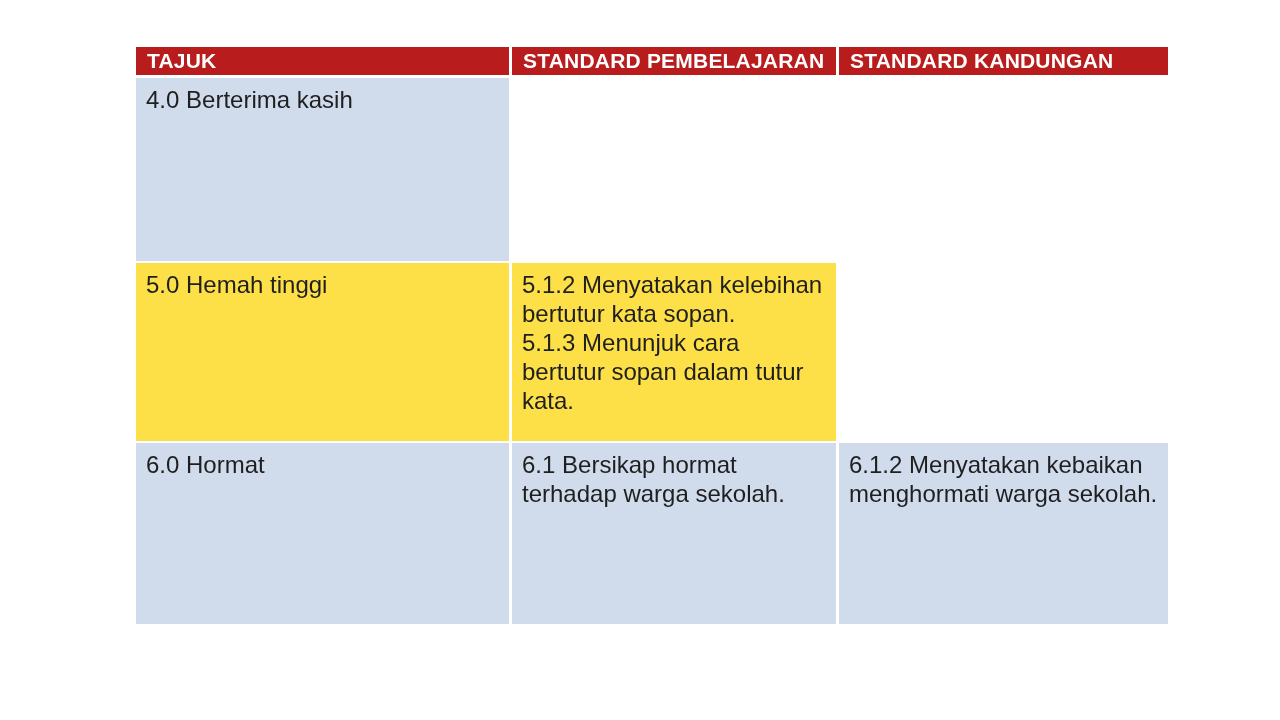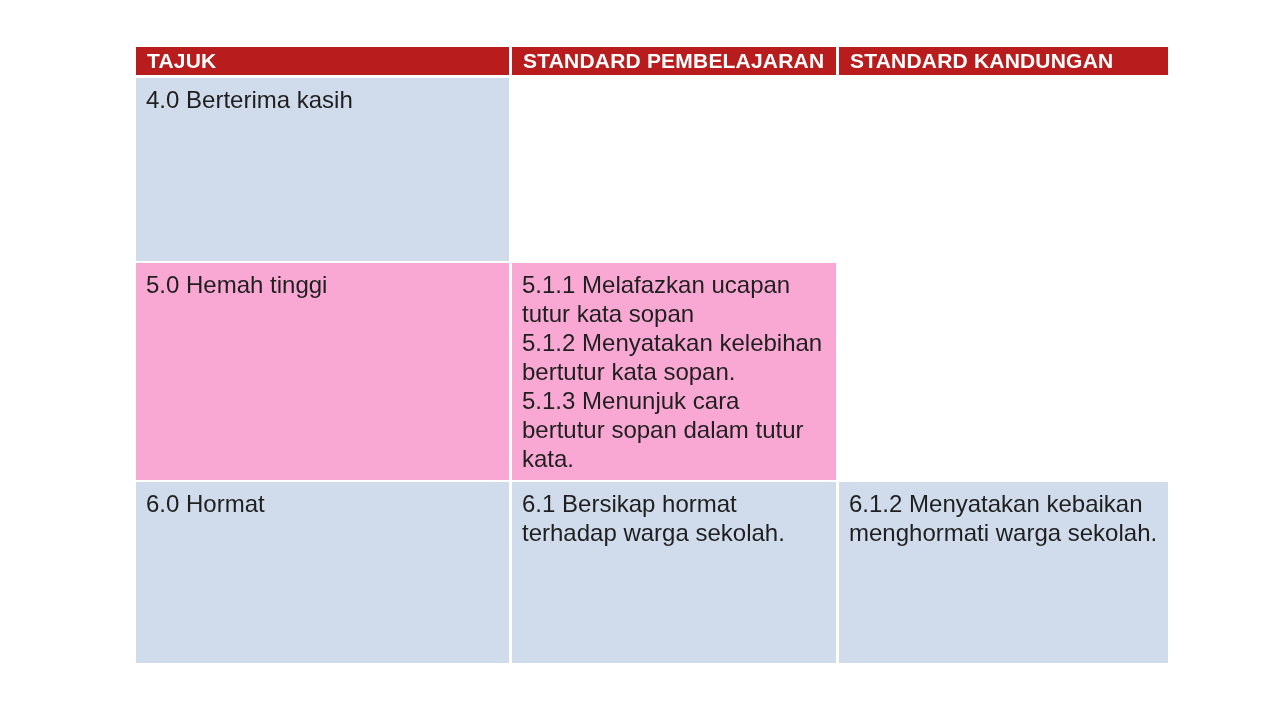--- a/index.html
+++ b/index.html
@@ -41,21 +41,21 @@
     padding-left: 11px;
     letter-spacing: 0.2px;
   }
   .td {
     color: #1F1F1F;
     font-size: 24px;
     line-height: 29px;
     padding: 7px 8px 7px 10px;
   }
   .band-dark .td { background: #D0DBEC; }
-  .band-light .td { background: #f9a8d4; }
+  .band-light .td { background: #fde047; }
   .body-1 .td { min-height: 183px; }
   .body-2 .td { min-height: 178px; }
   .body-3 .td { min-height: 181px; }
 </style>
 </head>
 <body>
 
 <div class="slide">
   <div class="standards-table">
 
@@ -65,21 +65,20 @@
       <div class="th">STANDARD KANDUNGAN</div>
     </div>
 
     <div class="t-row body-1 band-dark">
       <div class="td">4.0 Berterima kasih</div>
     </div>
 
     <div class="t-row body-2 band-light">
       <div class="td">5.0 Hemah tinggi</div>
       <div class="td">
-        <div>5.1.1 Melafazkan ucapan tutur kata sopan</div>
         <div>5.1.2 Menyatakan kelebihan bertutur kata sopan.</div>
         <div>5.1.3 Menunjuk cara bertutur sopan dalam tutur kata.</div>
       </div>
     </div>
 
     <div class="t-row body-3 band-dark">
       <div class="td">6.0 Hormat</div>
       <div class="td">6.1 Bersikap hormat terhadap warga sekolah.</div>
       <div class="td">
         <div>6.1.2 Menyatakan kebaikan menghormati warga sekolah.</div>

